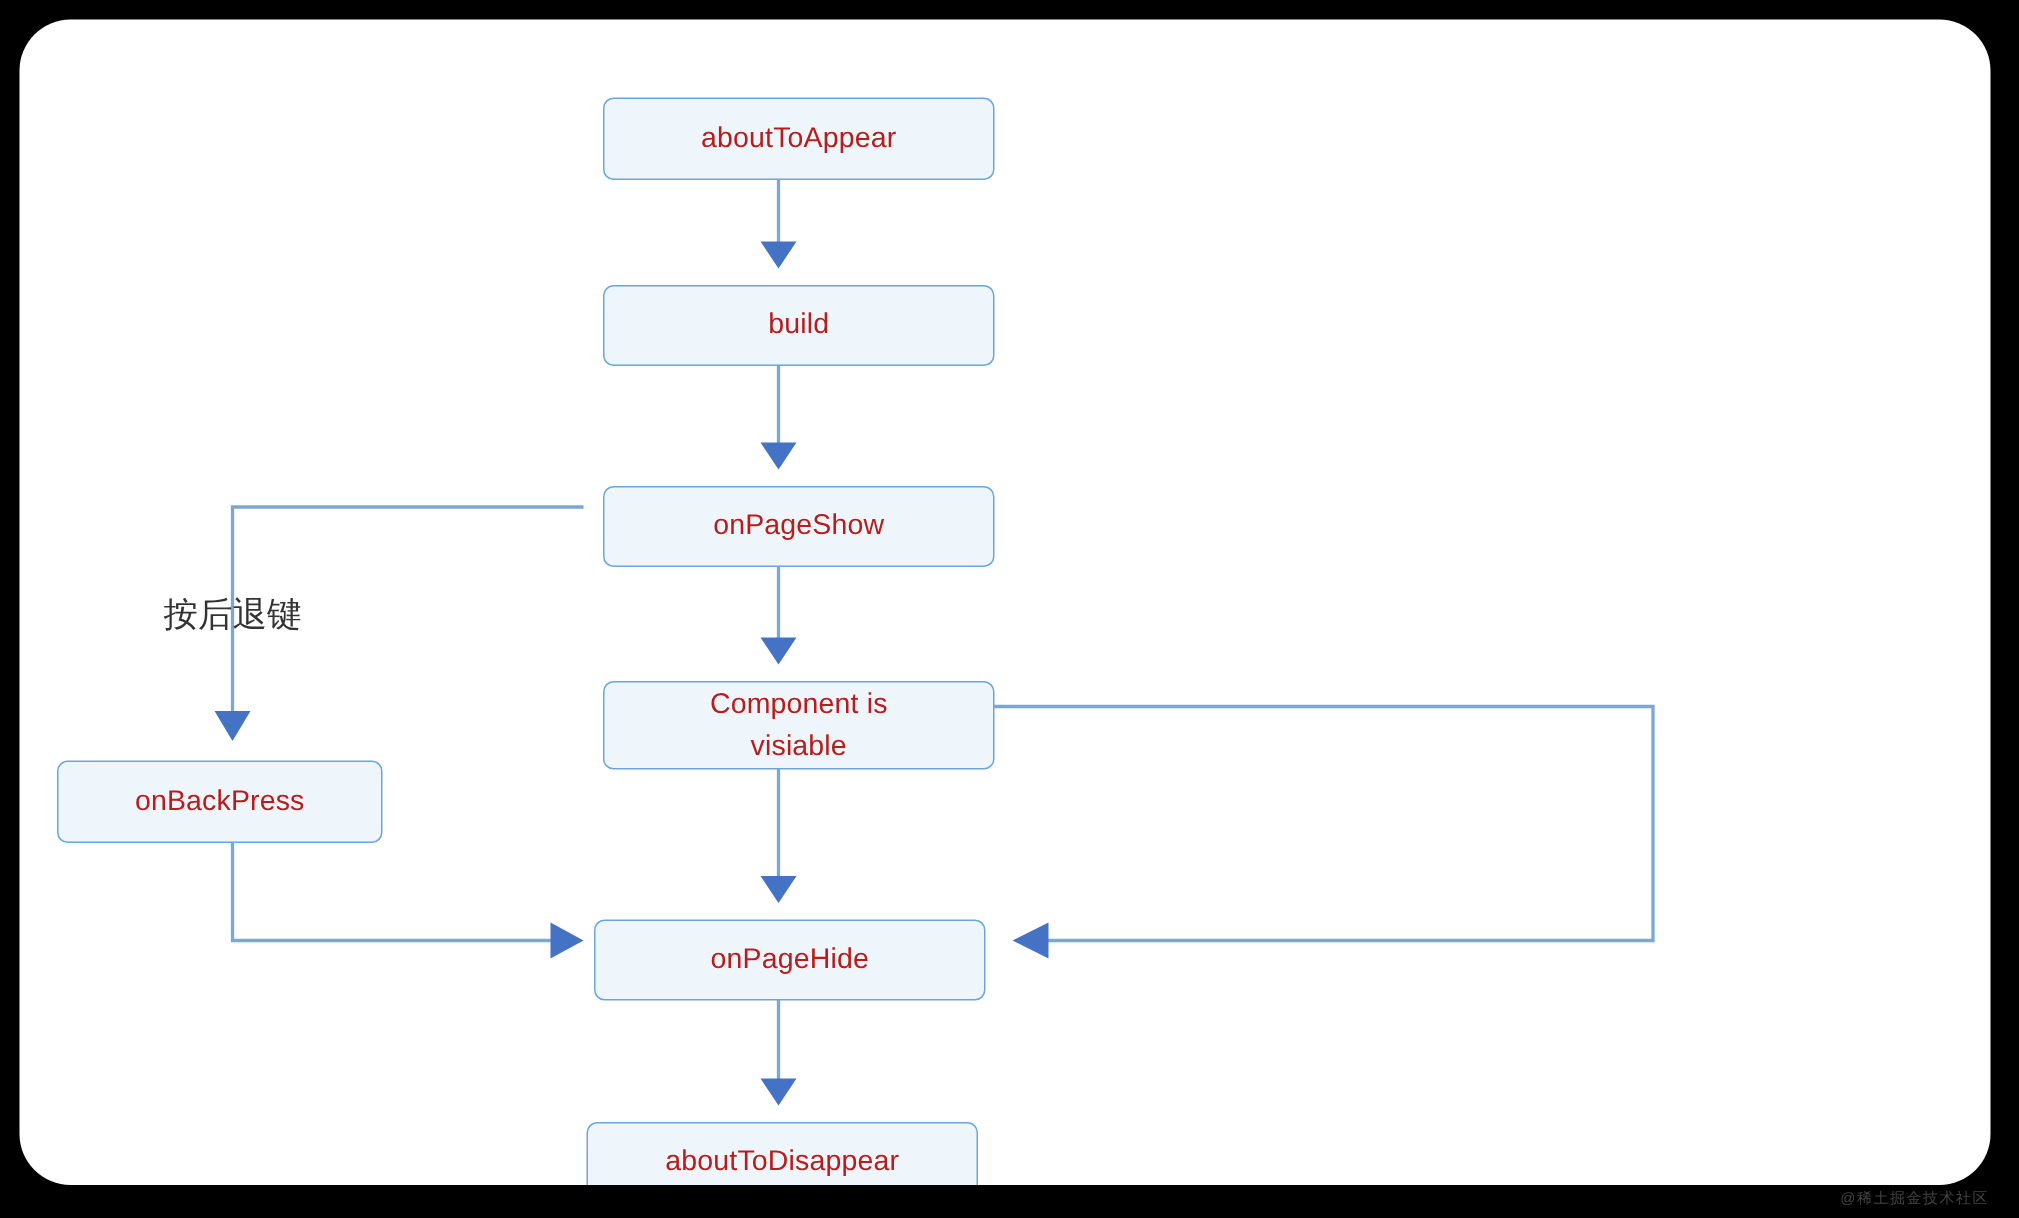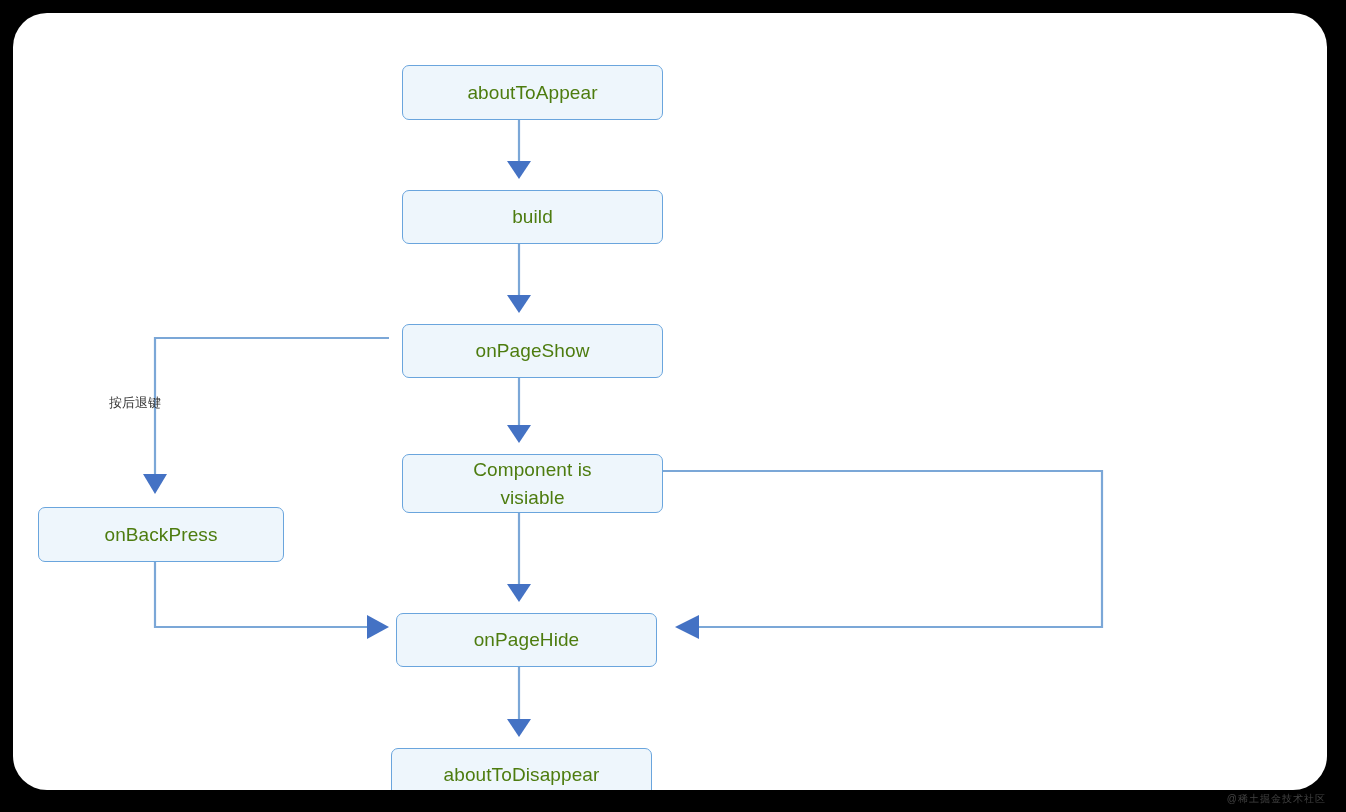--- a/index.html
+++ b/index.html
@@ -35,31 +35,31 @@
   .node {
     position: absolute;
     box-sizing: border-box;
     background: #eef6fc;
     border: 1.6px solid #6aa5dd;
     border-radius: 7px;
     display: flex;
     align-items: center;
     justify-content: center;
     text-align: center;
-    color: #4d7c0f;
+    color: #b91c1c;
     font-size: 19px;
     line-height: 1.45;
     letter-spacing: 0.1px;
     font-family: "Liberation Sans", "DejaVu Sans", sans-serif;
     z-index: 3;
   }
   .edge-label {
     position: absolute;
     color: #333333;
-    font-size: 13px;
+    font-size: 23px;
     white-space: nowrap;
     font-family: "Liberation Sans", "DejaVu Sans", sans-serif;
     z-index: 4;
     background: rgba(255,255,255,0.0);
   }
   .watermark {
     position: absolute;
     right: 20px;
     bottom: 6px;
     font-size: 10px;
@@ -143,21 +143,21 @@
 
       <div class="node" style="left:389px; top:177px; width:261px; height:54px;">
         <span>build</span>
       </div>
 
       <div class="node" style="left:389px; top:441px; width:261px; height:59px;">
         <span style="white-space:pre-line;">Component is
 visiable</span>
       </div>
 
-      <div class="node" style="left:25px; top:494px; width:246px; height:55px;">
+      <div class="node" style="left:25px; top:494px; width:217px; height:55px;">
         <span>onBackPress</span>
       </div>
 
       <div class="node" style="left:383px; top:600px; width:261px; height:54px;">
         <span>onPageHide</span>
       </div>
 
       <div class="node" style="left:378px; top:735px; width:261px; height:54px;">
         <span>aboutToDisappear</span>
       </div>

